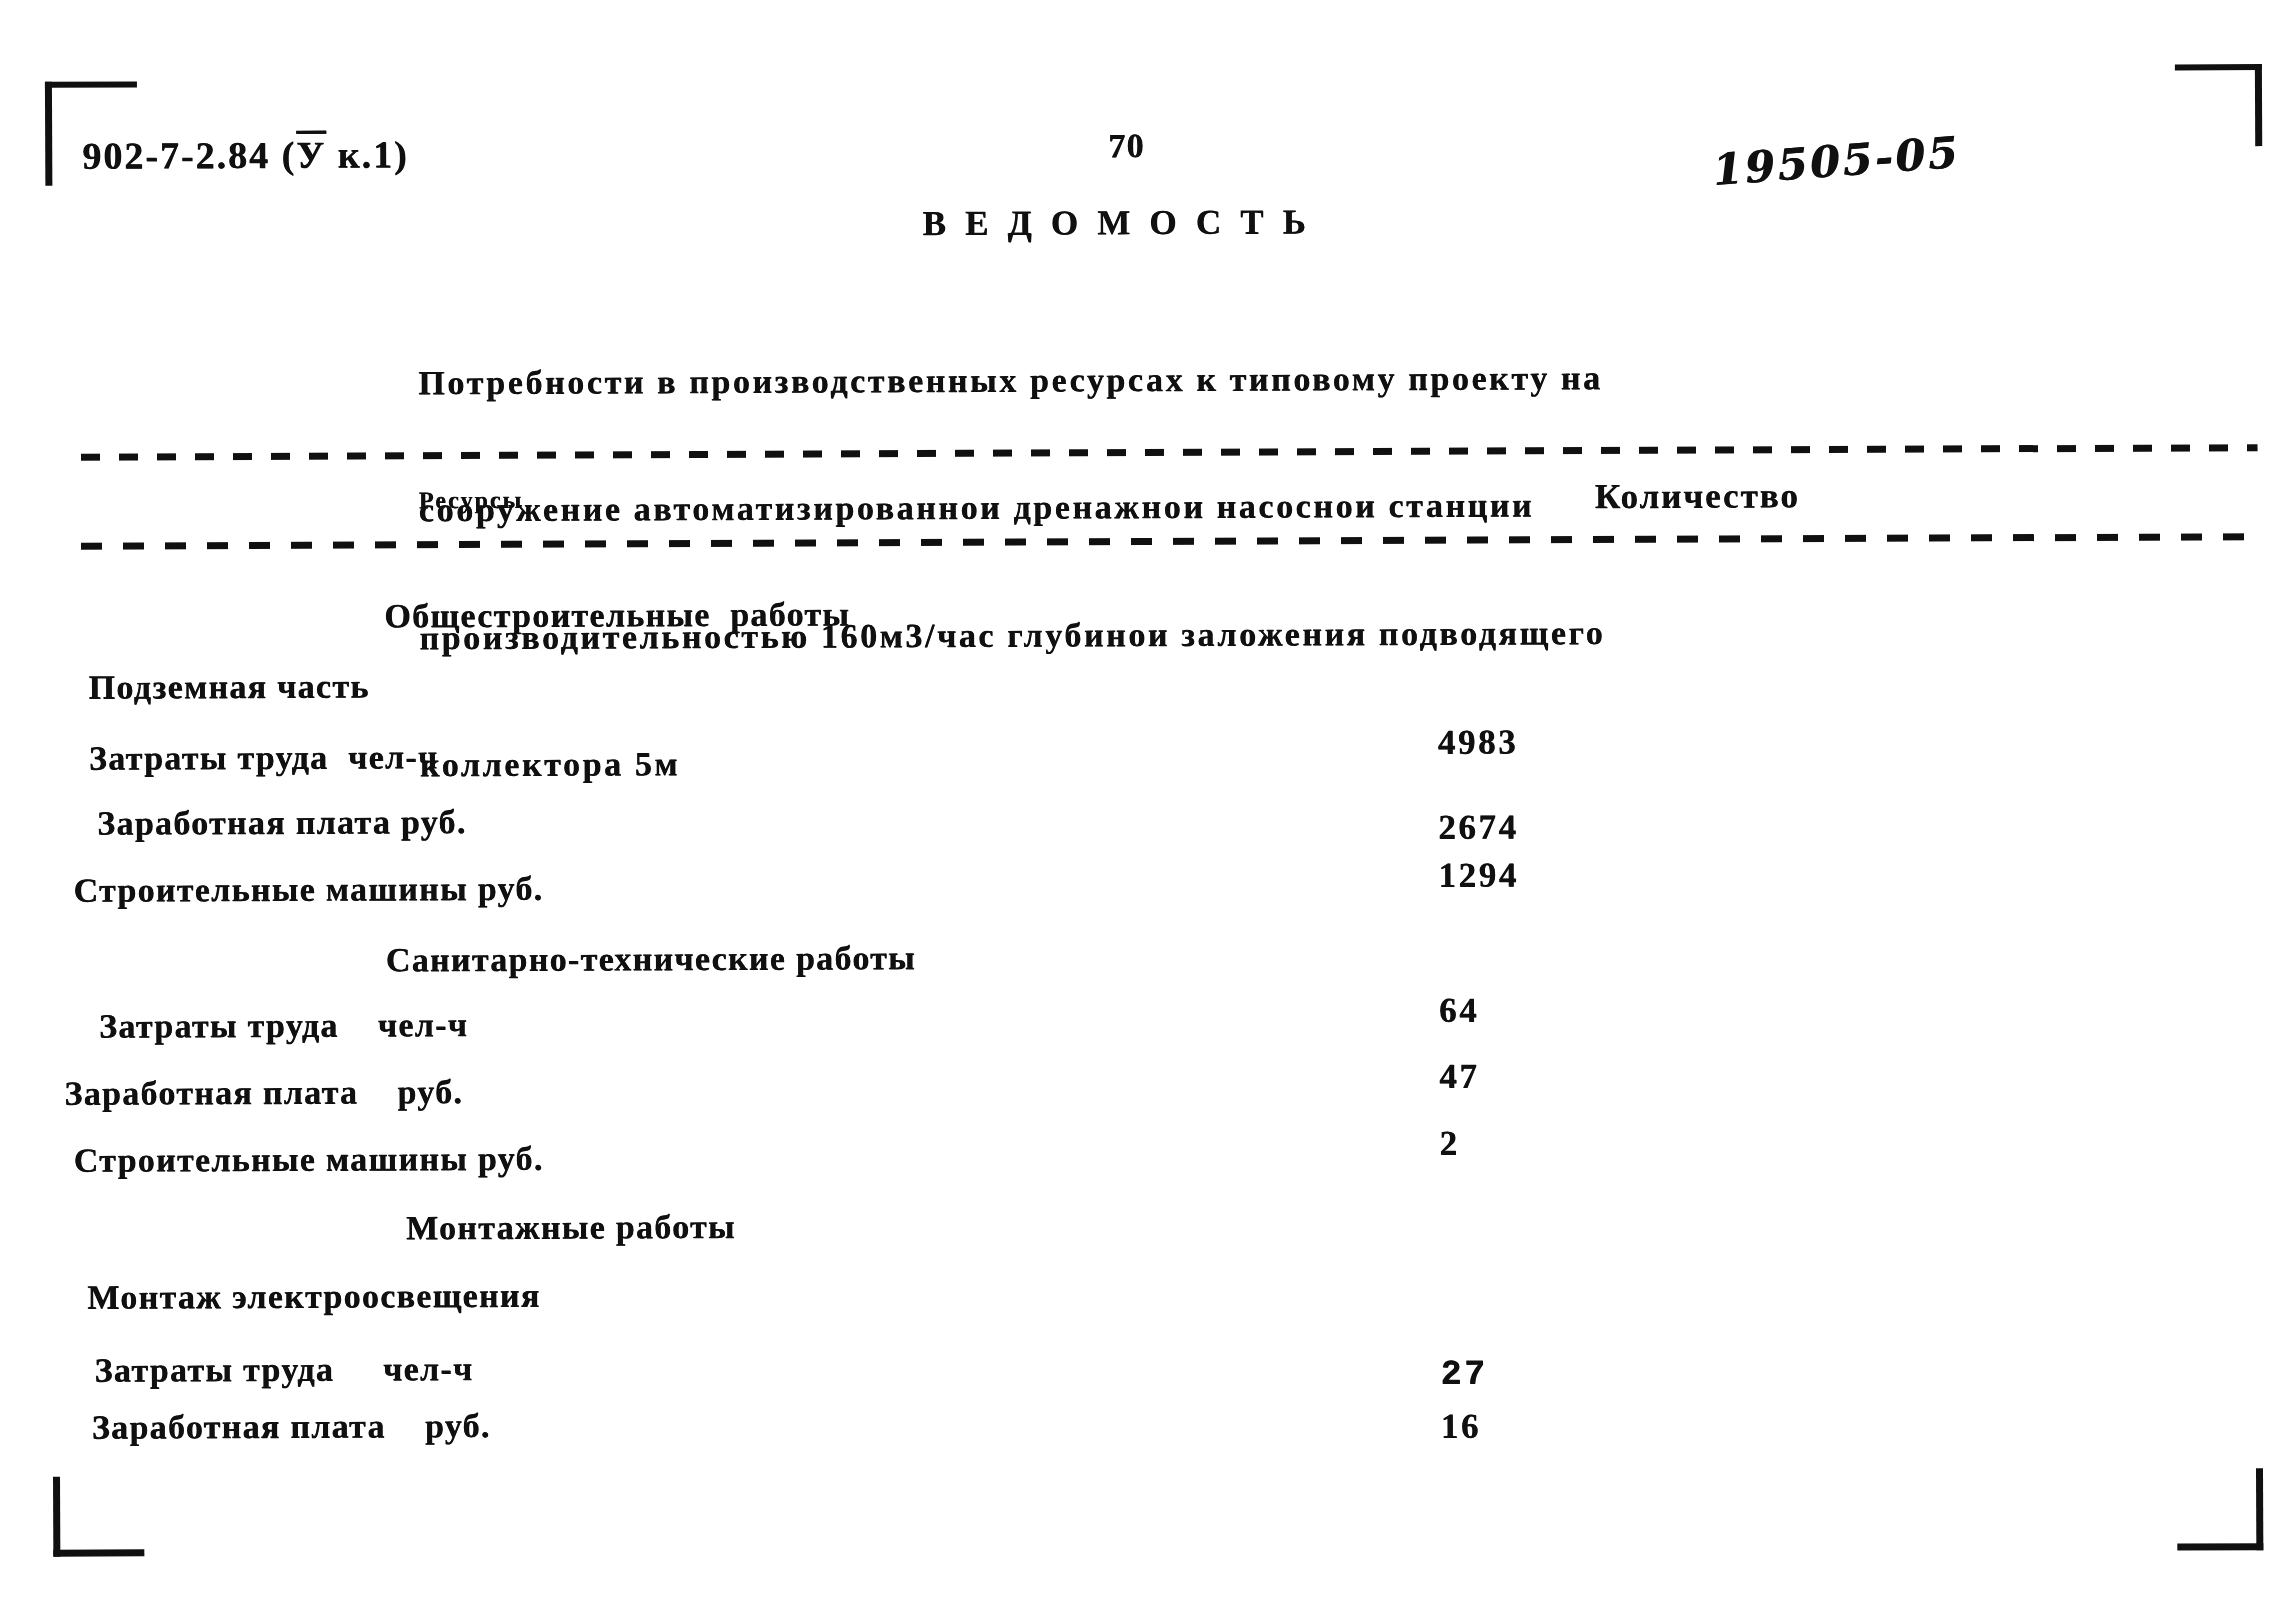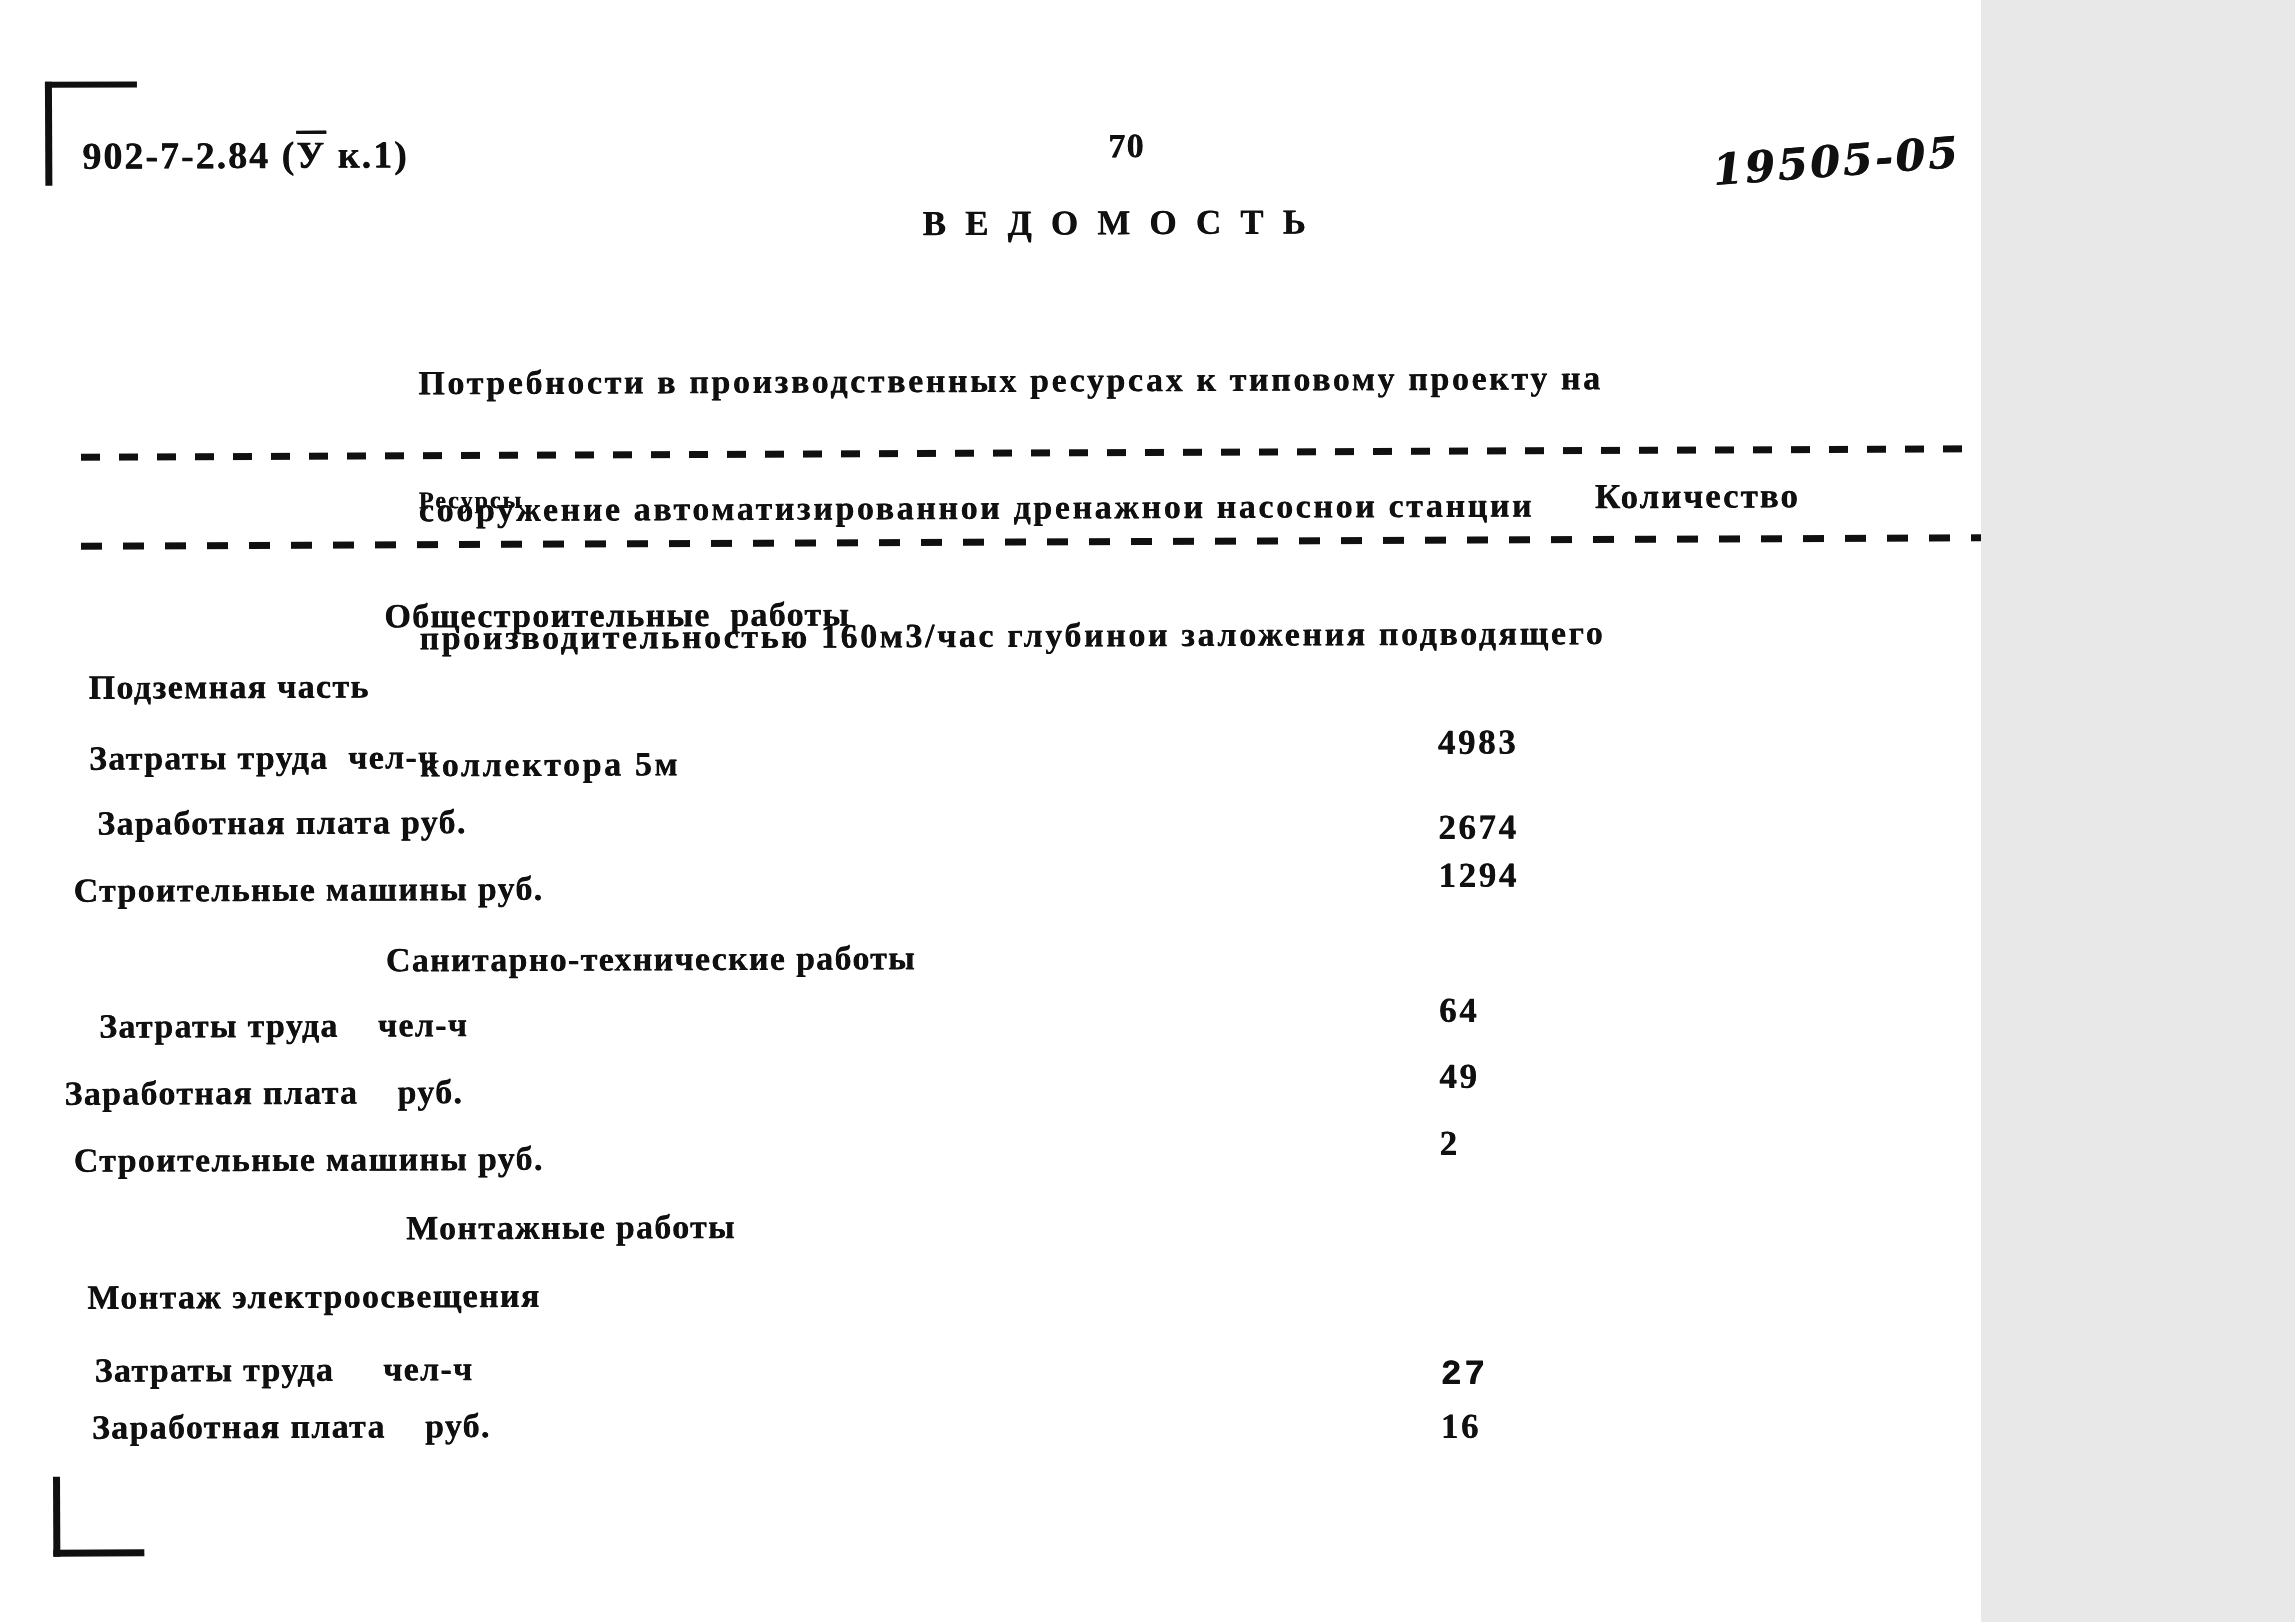--- a/index.html
+++ b/index.html
@@ -2,21 +2,21 @@
 <html style="font-size:10.5px"><head>
 <meta charset="utf-8">
 <style>
   :root{
     --ink:#101010;
     --paper:#ffffff;
   }
   html,body{margin:0;padding:0;background:#e8e8e8;}
   .page{
     position:relative;
-    width:1981px;height:1622px;
+    width:2295px;height:1622px;
     background:var(--paper);
     overflow:hidden;
     font-family:"Liberation Serif","DejaVu Serif",serif;
     color:var(--ink);
   }
   .content{
     position:absolute;inset:0;
     transform:rotate(-0.25deg);
     transform-origin:1145px 785px;
   }
@@ -113,21 +113,21 @@
 
     <div class="txt row-label r3l">Строительные машины руб.</div>
     <div class="txt row-value r3v">1294</div>
 
     <div class="txt sec s2-header">Санитарно-технические работы</div>
 
     <div class="txt row-label r4l">Затраты труда    чел-ч</div>
     <div class="txt row-value r4v">64</div>
 
     <div class="txt row-label r5l">Заработная плата    руб.</div>
-    <div class="txt row-value r5v">49</div>
+    <div class="txt row-value r5v">47</div>
 
     <div class="txt row-label r6l">Строительные машины руб.</div>
     <div class="txt row-value r6v">2</div>
 
     <div class="txt sec s3-header">Монтажные работы</div>
     <div class="txt sub-label s3-sub">Монтаж электроосвещения</div>
 
     <div class="txt row-label r7l">Затраты труда     чел-ч</div>
     <div class="txt row-value r7v">27</div>
 

